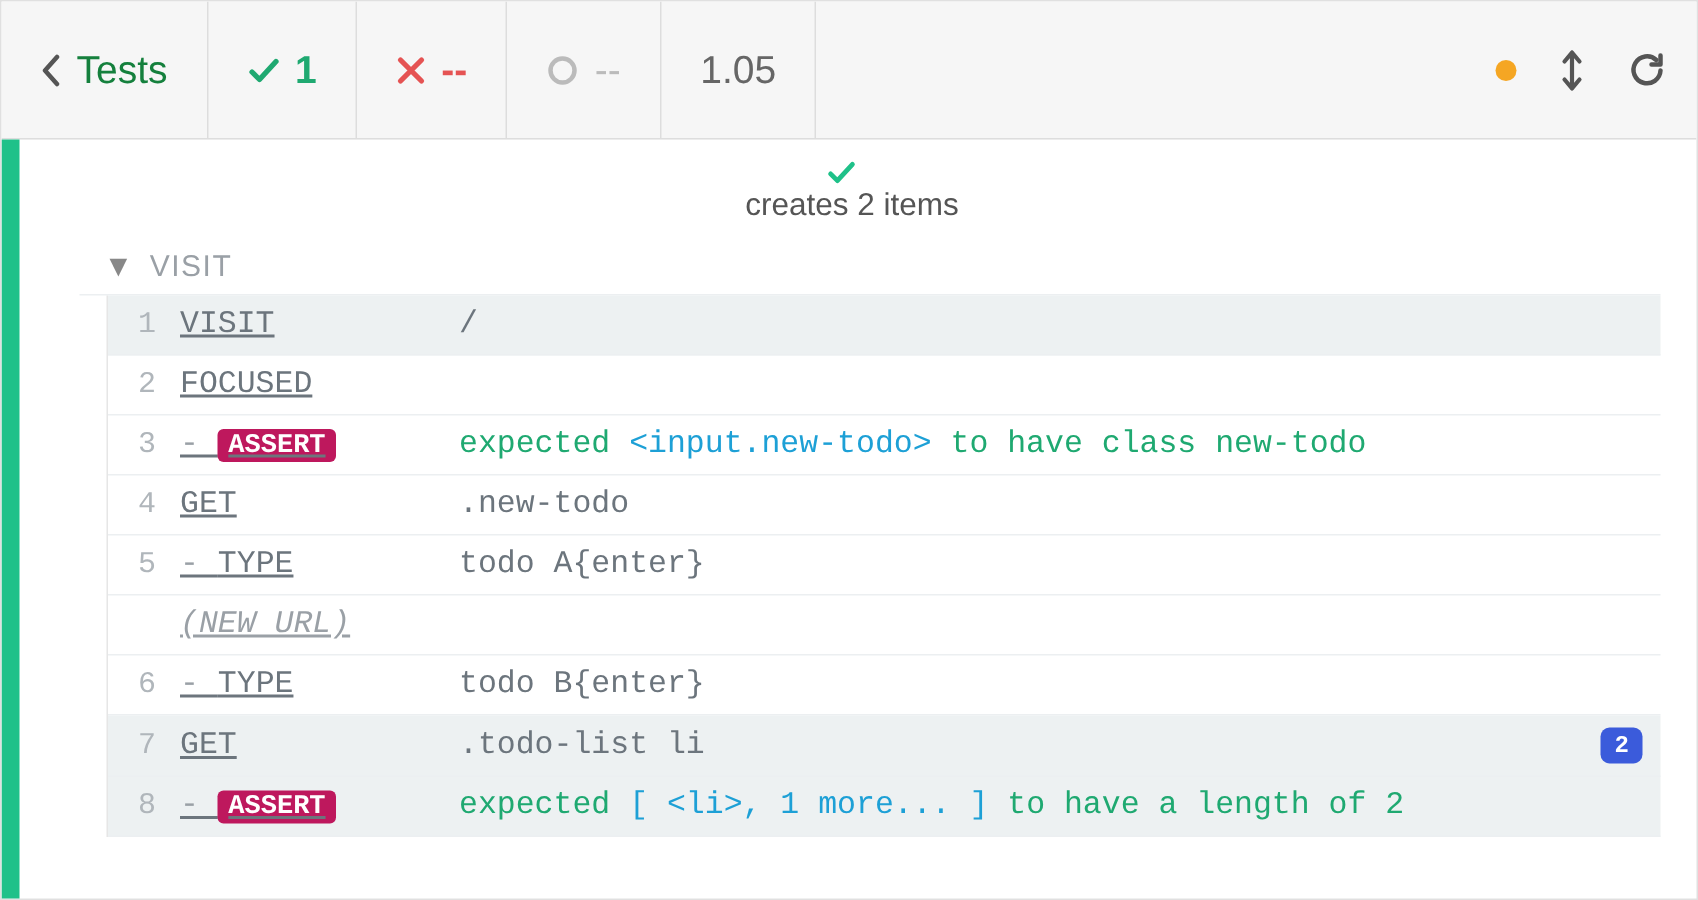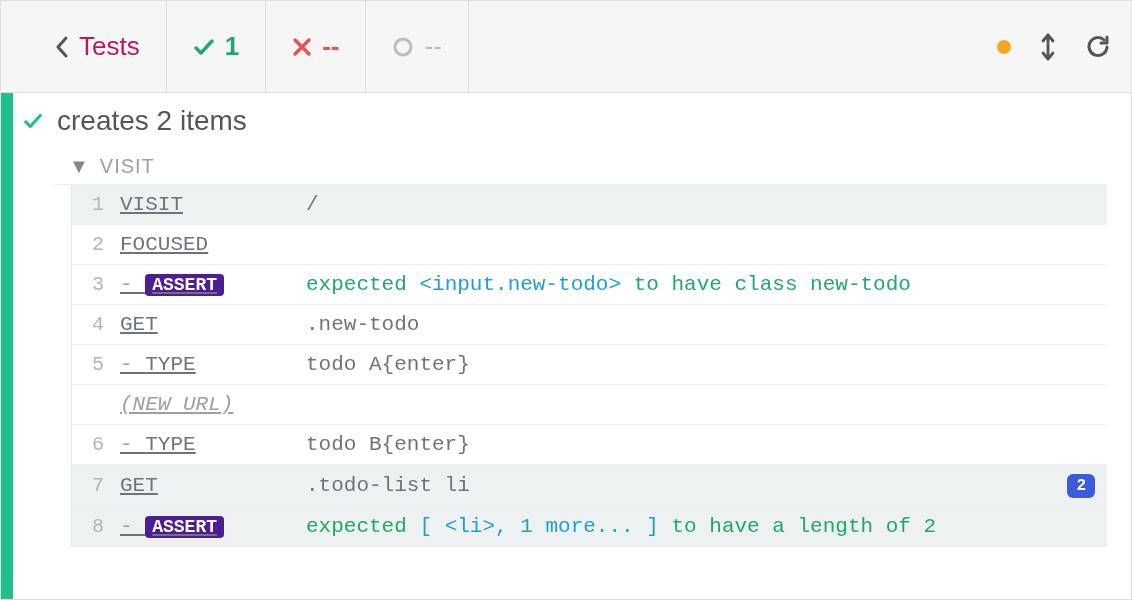--- a/index.html
+++ b/index.html
@@ -21,23 +21,22 @@
   .toolbar-cell {
     display: flex;
     align-items: center;
     justify-content: center;
     border-right: 1px solid #ddd;
     padding: 0 26px;
     color: #555;
     font-size: 26px;
   }
   .toolbar-cell.back {
-    color: #be185d;
+    color: #15803d;
     cursor: pointer;
-    margin-left: 28px;
   }
   .toolbar-cell.back .chev { margin-right: 10px; }
   .toolbar-cell .icon { margin-right: 10px; display:inline-flex; align-items:center;}
   .toolbar-spacer { flex: 1; }
   .toolbar-right {
     display: flex;
     align-items: center;
     padding-right: 20px;
     gap: 30px;
   }
@@ -65,22 +64,23 @@
   }
   .content {
     flex: 1;
     padding: 0;
     overflow: hidden;
   }
   .test-title-row {
     display: flex;
     align-items: center;
     padding: 12px 18px 12px 10px;
-    font-size: 28px;
+    font-size: 21px;
     color: #555;
+    flex-direction: column;
   }
   .test-title-row .check { color: #1fc189; margin-right: 14px; display:inline-flex;}
   .tree {
     padding-left: 40px;
     padding-right: 24px;
     font-family: "SFMono-Regular", Consolas, "Liberation Mono", Menlo, monospace;
   }
   .tree-header {
     display:flex;
     align-items:center;
@@ -100,21 +100,21 @@
     padding: 8px 12px 8px 0;
     font-size: 21px;
     border-bottom: 1px solid #eceff1;
     gap: 6px;
   }
   .cmd-row.highlight { background: #edf1f2; }
   .cmd-row .ln { text-align: right; color: #b0b6bb; padding-right: 10px; font-size:20px;}
   .cmd-row .name { color: #6c757d; font-weight: 500; white-space: nowrap; text-decoration: underline; }
   .cmd-row .name .dash { color: #9aa0a6; }
   .badge-assert {
-    background: #4c1d95;
+    background: #be185d;
     color: #fff;
     font-weight: 700;
     padding: 1px 7px;
     border-radius: 4px;
     font-size: 18px;
   }
   .cmd-row .msg { color: #6c757d; white-space: nowrap; overflow:hidden;}
   .msg .kw { color: #1fa971; }
   .msg .sel { color: #1da0d6; }
   .cmd-row .meta-badge {
@@ -162,20 +162,23 @@
     </span>
     <span class="fail-count">--</span>
   </div>
   <div class="toolbar-cell">
     <span class="icon">
       <svg width="22" height="22" viewBox="0 0 22 22">
           <circle cx="11" cy="11" r="8" stroke="#bbb" stroke-width="3" fill="none"></circle>
         </svg>
     </span>
     <span class="pending-count">--</span>
+  </div>
+  <div class="toolbar-cell">
+    <span class="duration">1.05</span>
   </div>
   <div class="toolbar-spacer"></div>
   <div class="toolbar-right">
     <span class="dot"></span>
     <span class="icon-btn">
       <svg width="14" height="28" viewBox="0 0 14 28">
         <path d="M7 2 L7 26 M7 2 L2 8 M7 2 L12 8 M7 26 L2 20 M7 26 L12 20" stroke="#555" stroke-width="2.8" fill="none" stroke-linecap="round" stroke-linejoin="round"></path>
       </svg>
     </span>
     <span class="icon-btn">

